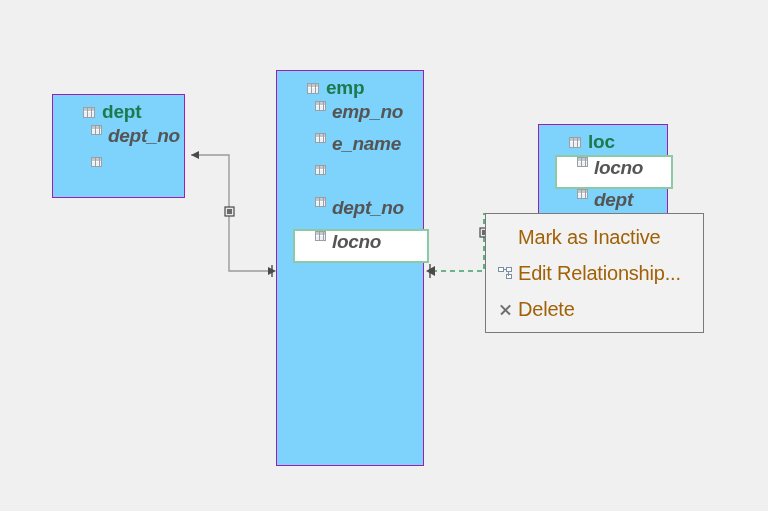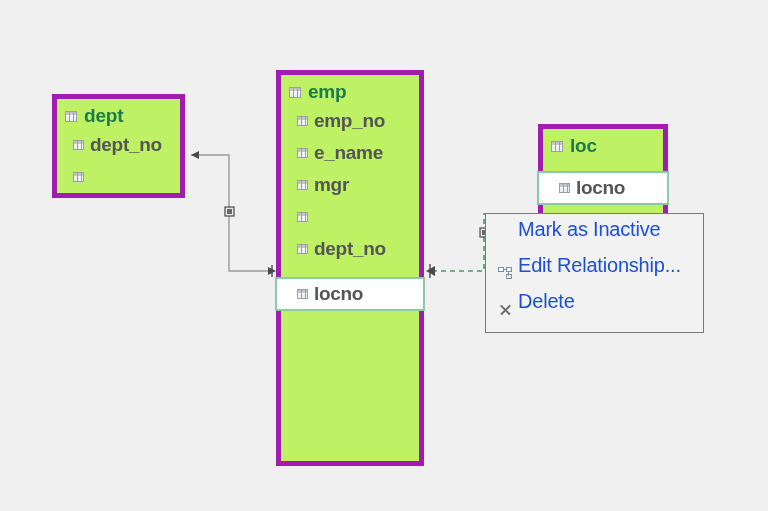--- a/index.html
+++ b/index.html
@@ -17,62 +17,62 @@
   #canvas {
     position: absolute;
     inset: 0;
     width: 768px;
     height: 511px;
   }
 
   
   .entity {
     position: absolute;
-    background: #bef264;
-    border: 5px solid #a21caf;
+    background: #7dd3fc;
+    border: 1px solid #a21caf;
     box-sizing: border-box;
     z-index: 3;
+    padding-left: 22px;
   }
   .entity-title {
     display: flex;
     align-items: center;
     gap: 7px;
     padding: 6px 8px 2px 8px;
     font-size: 19px;
     font-weight: bold;
     color: #1d7a4c;
     letter-spacing: -0.2px;
     white-space: nowrap;
   }
   .field-list {
     padding: 0 0 4px 0;
   }
   .field {
     display: flex;
-    align-items: center;
     gap: 6px;
     height: 32px;
     padding: 0 8px 0 16px;
     font-size: 19px;
     color: #555555;
     font-weight: bold;
     letter-spacing: -0.3px;
     white-space: nowrap;
     box-sizing: border-box;
+    font-style: italic;
   }
   .field.highlight {
     border: 2px solid #8cc9a5;
     background: #ffffff;
     margin-left: -6px;
     margin-right: -6px;
     padding-left: 20px;
     position: relative;
     z-index: 4;
     height: 34px;
-    margin-top: 12px;
   }
 
   
   .tbl-icon {
     display: inline-block;
     width: 12px;
     height: 11px;
     flex: 0 0 auto;
     border: 1px solid #9aa0a6;
     background:
@@ -100,24 +100,25 @@
   .context-menu {
     position: absolute;
     background: #f2f2f2;
     border: 1px solid #7a7a7a;
     box-sizing: border-box;
     z-index: 20;
     padding: 5px 0 5px 0;
   }
   .menu-item {
     display: flex;
+    align-items: center;
     height: 36px;
     padding: 0 22px 0 10px;
     font-size: 20px;
-    color: #1d4ed8;
+    color: #a16207;
     white-space: nowrap;
     letter-spacing: -0.2px;
   }
   .menu-icon {
     width: 18px;
     flex: 0 0 auto;
     display: flex;
     align-items: center;
     justify-content: center;
     margin-right: 4px;
@@ -214,24 +215,20 @@
       <span>emp</span>
     </div>
     <div class="field-list">
       <div class="field">
         <span class="tbl-icon sm"></span>
         <span>emp_no</span>
       </div>
       <div class="field">
         <span class="tbl-icon sm"></span>
         <span>e_name</span>
-      </div>
-      <div class="field">
-        <span class="tbl-icon sm"></span>
-        <span>mgr</span>
       </div>
       <div class="field">
         <span class="tbl-icon sm"></span>
       </div>
       <div class="field">
         <span class="tbl-icon sm"></span>
         <span>dept_no</span>
       </div>
       <div class="field highlight">
         <span class="tbl-icon sm"></span>

